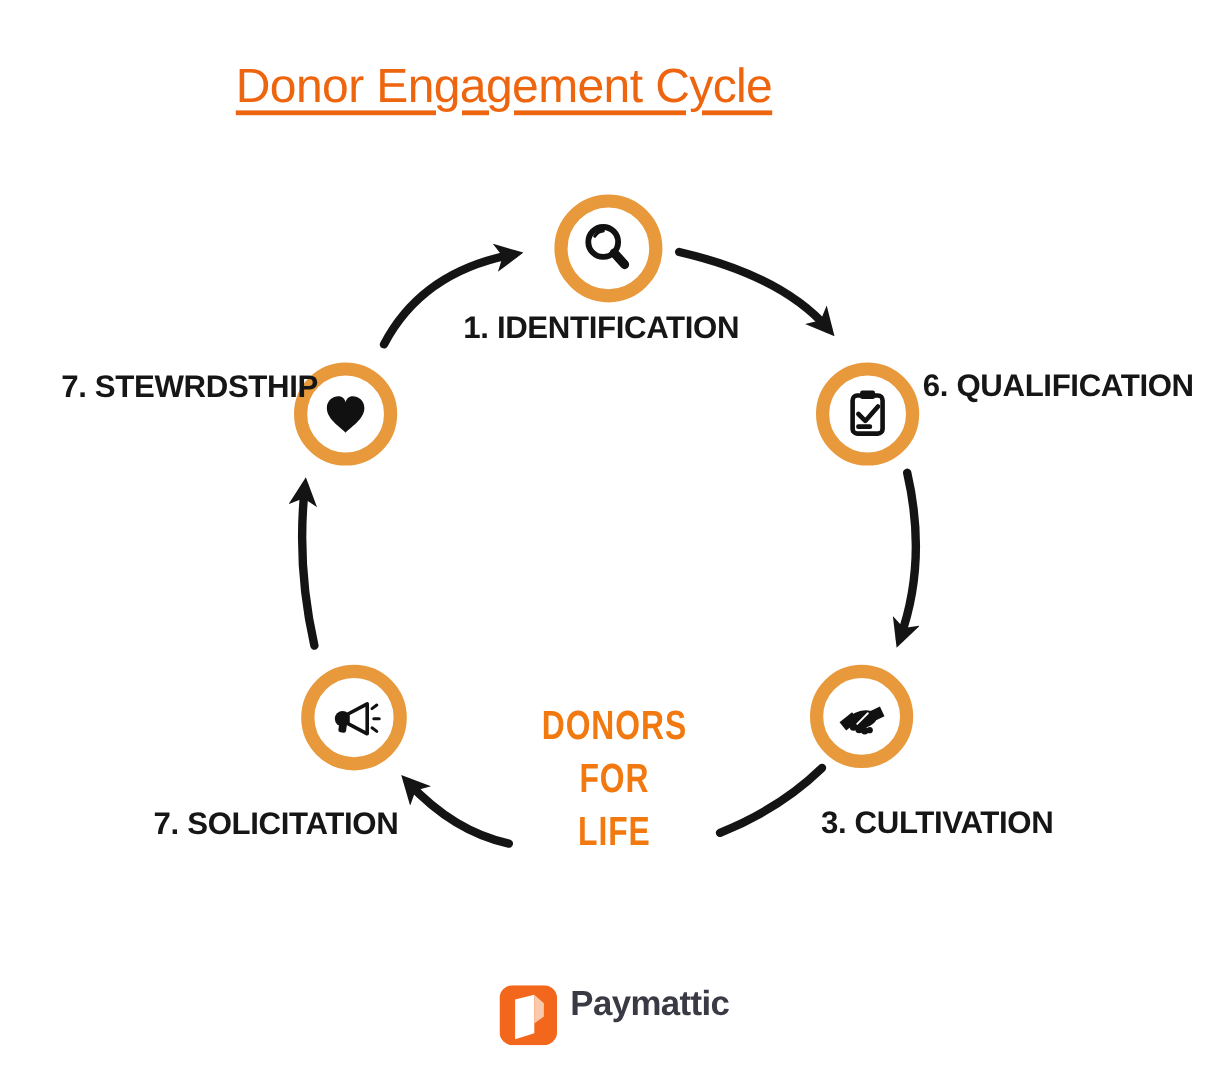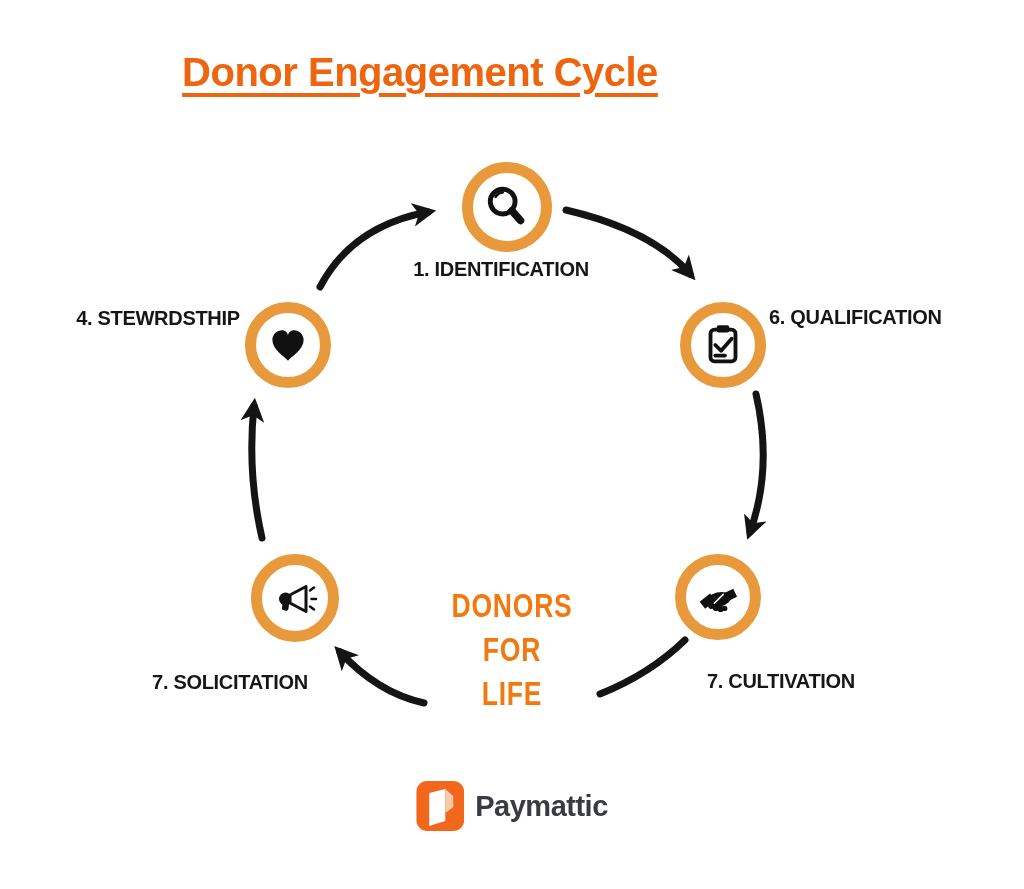--- a/index.html
+++ b/index.html
@@ -8,21 +8,21 @@
     background: var(--background, #ffffff);
     font-family: "Liberation Sans", sans-serif;
     overflow: hidden; position: relative;
   }
   .canvas { position: absolute; inset: 0; }
 
   
   .title {
     position: absolute; top: 50px; left: 0; width: 840px;
     margin: 0; text-align: center;
-    font-size: 40px; font-weight: bold; letter-spacing: -0.5px;
+    font-size: 40px; font-weight: normal; letter-spacing: -0.5px;
     color: var(--accent, #ED650F);
     text-decoration: underline;
     text-decoration-thickness: 4px;
     text-underline-offset: 7px;
     text-decoration-skip-ink: auto;
   }
 
   
   svg.arrows { position: absolute; left: 0; top: 0; pointer-events: none; }
   .arrow-path { stroke: var(--arrow, #141414); stroke-width: 7; fill: none; stroke-linecap: round; }
@@ -39,44 +39,44 @@
   .c-cult     { left: 675px; top: 554px; width: 86px; height: 86px; }
   .c-solicit  { left: 251px; top: 554px; width: 88px; height: 88px; }
   .c-steward  { left: 245px; top: 302px; width: 86px; height: 86px; }
   .circle svg { display: block; }
   .ink { fill: #111111; }
   .ink-stroke { stroke: #111111; fill: none; }
 
   
   .stage-label {
     position: absolute; white-space: nowrap;
-    font-weight: bold; font-size: 20px; letter-spacing: -0.3px;
+    font-weight: bold; font-size: 26px; letter-spacing: -0.3px;
     color: var(--label, #161616);
   }
   .l-ident   { left: 501px; top: 258px; transform: translateX(-50%); }
   .l-qual    { left: 769px; top: 306px; }
   .l-cult    { left: 781px; top: 670px; transform: translateX(-50%); }
   .l-solicit { left: 230px; top: 671px; transform: translateX(-50%); }
   .l-steward { left: 158px; top: 307px; transform: translateX(-50%); }
 
   
   .motto {
     position: absolute; left: 512px; top: 583px;
     transform: translateX(-50%) scaleX(0.78);
     text-align: center;
     font-weight: bold; font-size: 34px; line-height: 44px;
     letter-spacing: 1px;
     color: var(--center_text, #F1790F);
   }
 
   
   .logo {
-    position: absolute; left: 512px; top: 781px;
+    position: absolute; left: 512px; top: 821px;
     transform: translateX(-50%);
-    display: flex; align-items: center; gap: 11px;
+    display: flex; gap: 11px;
   }
   .logo-text {
     font-weight: bold; font-size: 29px; letter-spacing: -0.5px;
     color: var(--logo_text, #3A3A44);
   }
 </style>
 </head>
 <body>
 
 <div class="canvas">
@@ -139,23 +139,23 @@
   </div>
 
   <div class="circle c-steward">
     <svg width="46" height="46" viewBox="0 0 100 100">
       <path class="ink" d="M 50,84 C 43,75 16,60 16,39 C 16,26 27,18 37,18 C 44,18 49,23 50,29 C 51,23 56,18 63,18 C 73,18 84,26 84,39 C 84,60 57,75 50,84 Z"></path>
     </svg>
   </div>
 
   <div class="stage-label l-ident">1. IDENTIFICATION</div>
   <div class="stage-label l-qual">6. QUALIFICATION</div>
-  <div class="stage-label l-cult">7. CULTIVATION</div>
+  <div class="stage-label l-cult">3. CULTIVATION</div>
   <div class="stage-label l-solicit">7. SOLICITATION</div>
-  <div class="stage-label l-steward">4. STEWRDSTHIP</div>
+  <div class="stage-label l-steward">7. STEWRDSTHIP</div>
 
   <div class="motto">
     <div>DONORS</div>
     <div>FOR</div>
     <div>LIFE</div>
   </div>
 
   <div class="logo">
     <svg width="48" height="50" viewBox="0 0 48 50">
       <rect x="0" y="0" width="48" height="50" rx="11" fill="#F2671C" class="logo-bg"></rect>

